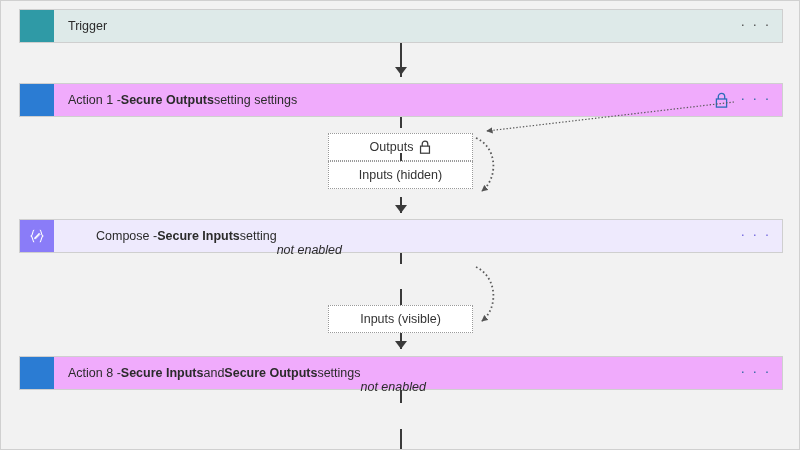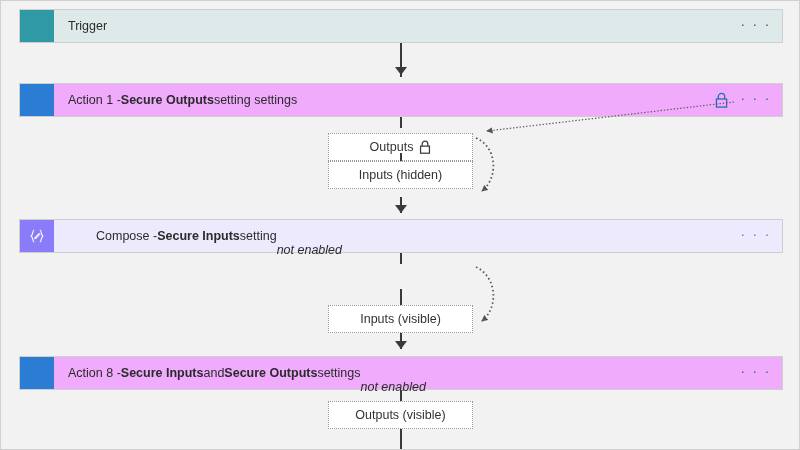--- a/index.html
+++ b/index.html
@@ -220,23 +220,20 @@
         <span> settings </span>
         <i>not enabled</i>
     </div>
     <div class="node-right">
       <span class="ellipsis">· · ·</span>
     </div>
   </div>
 
   <div class="connector" style="left:399px; top:389px; height:13px;"></div>
 
-  <div class="detail-box" style="left:327px; top:400px; width:145px;">
-    <span>Outputs (visible)</span>
-  </div>
 
   <div class="connector" style="left:399px; top:428px; height:21px;"></div>
 
   <svg class="overlay">
     <defs>
       <marker id="dotarrow" markerWidth="7" markerHeight="7" refX="5.6" refY="3.2" orient="auto" markerUnits="userSpaceOnUse">
         <path d="M0,0 L6.4,3.2 L0,6.4 z" fill="#555555"></path>
       </marker>
     </defs>
 

